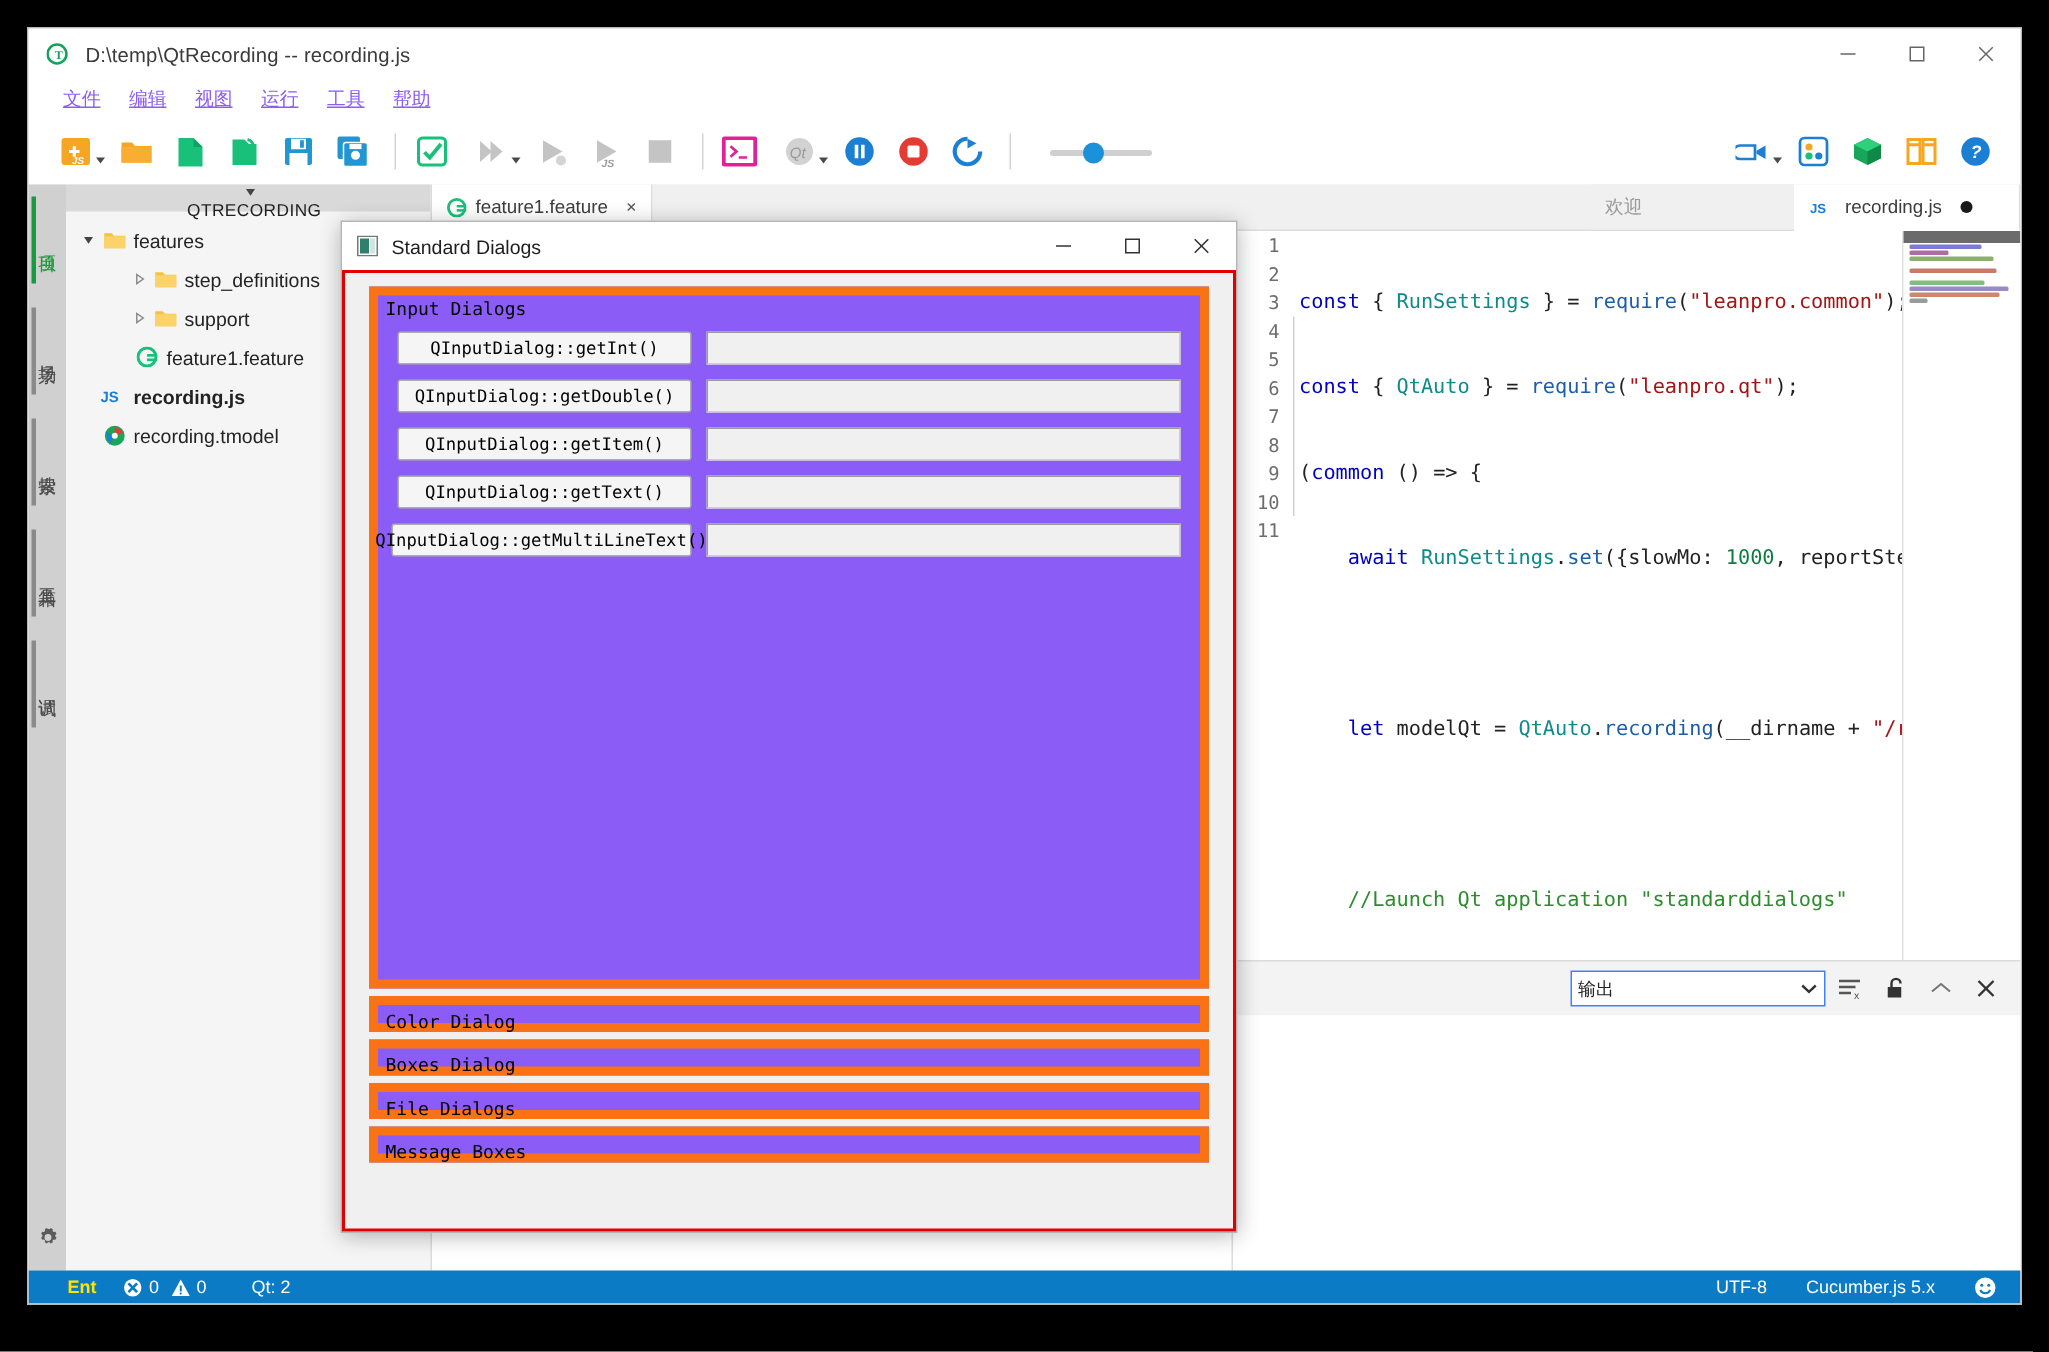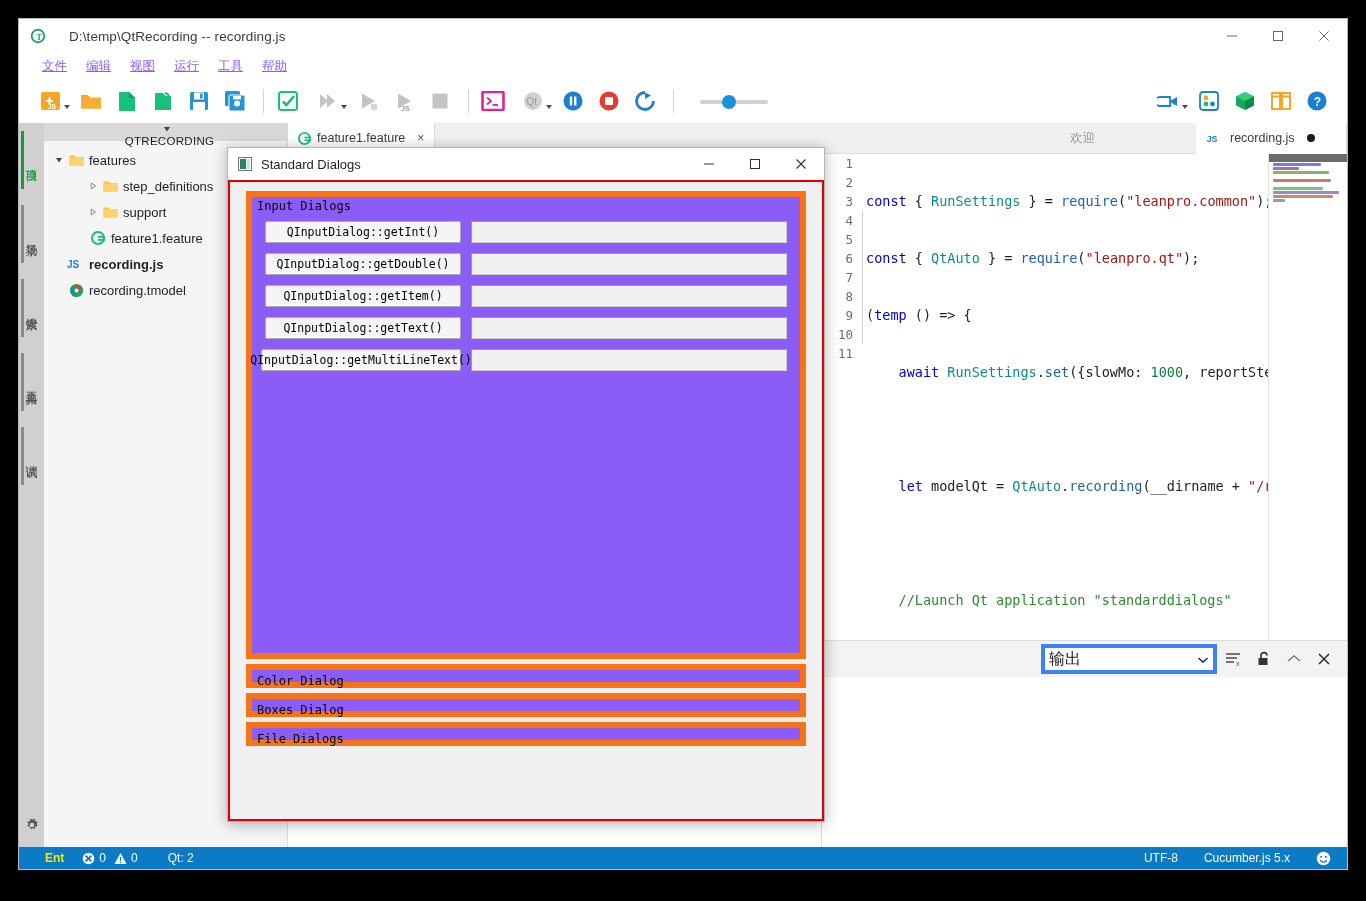--- a/index.html
+++ b/index.html
@@ -12,32 +12,32 @@
   .app{
     position:absolute;left:18px;top:18px;width:1330px;height:852px;
     background:#ffffff;border:1px solid #b9b9b9;box-sizing:border-box;
     overflow:hidden;
   }
 
   
   .titlebar{height:34px;display:flex;align-items:center;background:#ffffff;position:relative;}
   .qt-logo{margin-left:12px;width:18px;height:18px;position:relative;}
   .qt-logo svg{display:block;}
-  .title-text{margin-left:20px;font-size:13.5px;color:#3b3b3b;letter-spacing:.1px;}
+  .title-text{margin-left:8px;font-size:13.5px;color:#3b3b3b;letter-spacing:.1px;}
   .winbtns{position:absolute;right:0;top:0;height:34px;display:flex;}
   .winbtn{width:46px;height:34px;display:flex;align-items:center;justify-content:center;}
   .winbtn svg{display:block;}
 
   
   .menubar{height:26px;display:flex;align-items:center;padding-left:14px;background:#fff;}
   .menu-item{font-size:12.5px;color:#8b5cf6;padding:3px 9px;margin-right:1px;cursor:default;text-decoration:underline;}
 
   
   .toolbar{height:44px;background:#fff;display:flex;align-items:center;position:relative;padding-left:12px;}
-  .tb-btn{width:32px;height:32px;display:flex;align-items:center;justify-content:center;position:relative;margin-right:4px;}
+  .tb-btn{width:32px;height:32px;display:flex;align-items:center;justify-content:center;position:relative;margin-right:4px;font-style:italic;}
   .tb-btn.wide{width:40px;}
   .tb-sep{width:1px;height:24px;background:#d4d4d4;margin:0 8px;}
   .caret{position:absolute;right:1px;bottom:8px;width:0;height:0;border-left:3.5px solid transparent;border-right:3.5px solid transparent;border-top:4px solid #4a4a4a;}
   .tb-right{position:absolute;right:10px;top:0;height:44px;display:flex;align-items:center;}
   .slider-wrap{display:flex;align-items:center;margin-left:14px;width:76px;height:32px;position:relative;}
   .slider-track{position:absolute;left:4px;top:15px;width:68px;height:4px;background:#d0d0d0;border-radius:2px;}
   .slider-knob{position:absolute;left:26px;top:10px;width:14px;height:14px;border-radius:50%;background:#1b91da;}
 
   
   .body{position:absolute;left:0;top:104px;right:0;bottom:22px;display:flex;background:#f3f3f3;}
@@ -92,21 +92,21 @@
   .pun{color:#222;}
   .cls{color:#0f8a8a;}
   .foldline{position:absolute;left:40px;top:57px;width:1px;height:133px;background:#d2d2d2;}
 
   .minimap{position:absolute;right:0;top:0;width:78px;height:100%;background:#fff;border-left:1px solid #e2e2e2;}
   .mini-scroll{position:absolute;right:0;top:0;width:78px;height:8px;background:#6b6b6b;}
   .mmline{height:3px;margin:1px 0 1px 4px;border-radius:1px;}
 
   
   .outputbar{height:36px;border-top:1px solid #dcdcdc;background:#f3f3f3;display:flex;align-items:center;justify-content:flex-end;padding-right:10px;}
-  .combo{width:160px;height:22px;border:4px solid #3b82f6;background:#fff;display:flex;align-items:center;padding:0 4px;font-size:16px;color:#222;position:relative;}
+  .combo{width:160px;height:22px;border:1px solid #3b82f6;background:#fff;display:flex;align-items:center;padding:0 4px;font-size:12px;color:#222;position:relative;}
   .combo .cv{flex:1;}
   .ob-btn{width:26px;height:26px;display:flex;align-items:center;justify-content:center;margin-left:4px;}
   .outputbody{height:170px;background:#fff;}
 
   
   .statusbar{position:absolute;left:0;right:0;bottom:0;height:22px;background:#0a7bc4;display:flex;align-items:center;color:#fff;font-size:12px;}
   .sb-left{display:flex;align-items:center;padding-left:26px;}
   .sb-ent{color:#ffe400;font-weight:bold;margin-right:18px;}
   .sb-grp{display:flex;align-items:center;margin-right:8px;}
   .sb-grp span{margin-left:4px;}
@@ -527,21 +527,21 @@
               <div class="gnum">7</div>
               <div class="gnum">8</div>
               <div class="gnum">9</div>
               <div class="gnum">10</div>
               <div class="gnum">11</div>
             </div>
             <div class="foldline"></div>
             <div class="codelines">
               <div class="codeline"><span class="kw">const</span><span class="pun"> { </span><span class="cls">RunSettings</span><span class="pun"> } = </span><span class="fn">require</span><span class="pun">(</span><span class="str">"leanpro.common"</span><span class="pun">);</span></div>
               <div class="codeline"><span class="kw">const</span><span class="pun"> { </span><span class="cls">QtAuto</span><span class="pun"> } = </span><span class="fn">require</span><span class="pun">(</span><span class="str">"leanpro.qt"</span><span class="pun">);</span></div>
-              <div class="codeline"><span class="pun">(</span><span class="kw">temp</span><span class="pun"> () =&gt; {</span></div>
+              <div class="codeline"><span class="pun">(</span><span class="kw">common</span><span class="pun"> () =&gt; {</span></div>
               <div class="codeline"><span class="pun">    </span><span class="kw">await</span><span class="pun"> </span><span class="cls">RunSettings</span><span class="pun">.</span><span class="fn">set</span><span class="pun">({slowMo: </span><span class="num">1000</span><span class="pun">, reportSte</span></div>
               <div class="codeline"> </div>
               <div class="codeline"><span class="pun">    </span><span class="kw">let</span><span class="pun"> modelQt = </span><span class="cls">QtAuto</span><span class="pun">.</span><span class="fn">recording</span><span class="pun">(__dirname + </span><span class="str">"/r</span></div>
               <div class="codeline"> </div>
               <div class="codeline"><span class="cmt">    //Launch Qt application "standarddialogs"</span></div>
               
               
               
             </div>
             <div class="minimap">
@@ -702,14 +702,17 @@
 
     <div class="grp grp-small">
       <div class="grp-title">Color Dialog</div>
     </div>
     <div class="grp grp-small">
       <div class="grp-title">Boxes Dialog</div>
     </div>
     <div class="grp grp-small">
       <div class="grp-title">File Dialogs</div>
     </div>
+    <div class="grp grp-small">
+      <div class="grp-title">Message Boxes</div>
+    </div>
   </div>
 </div>
 
 </body></html>

